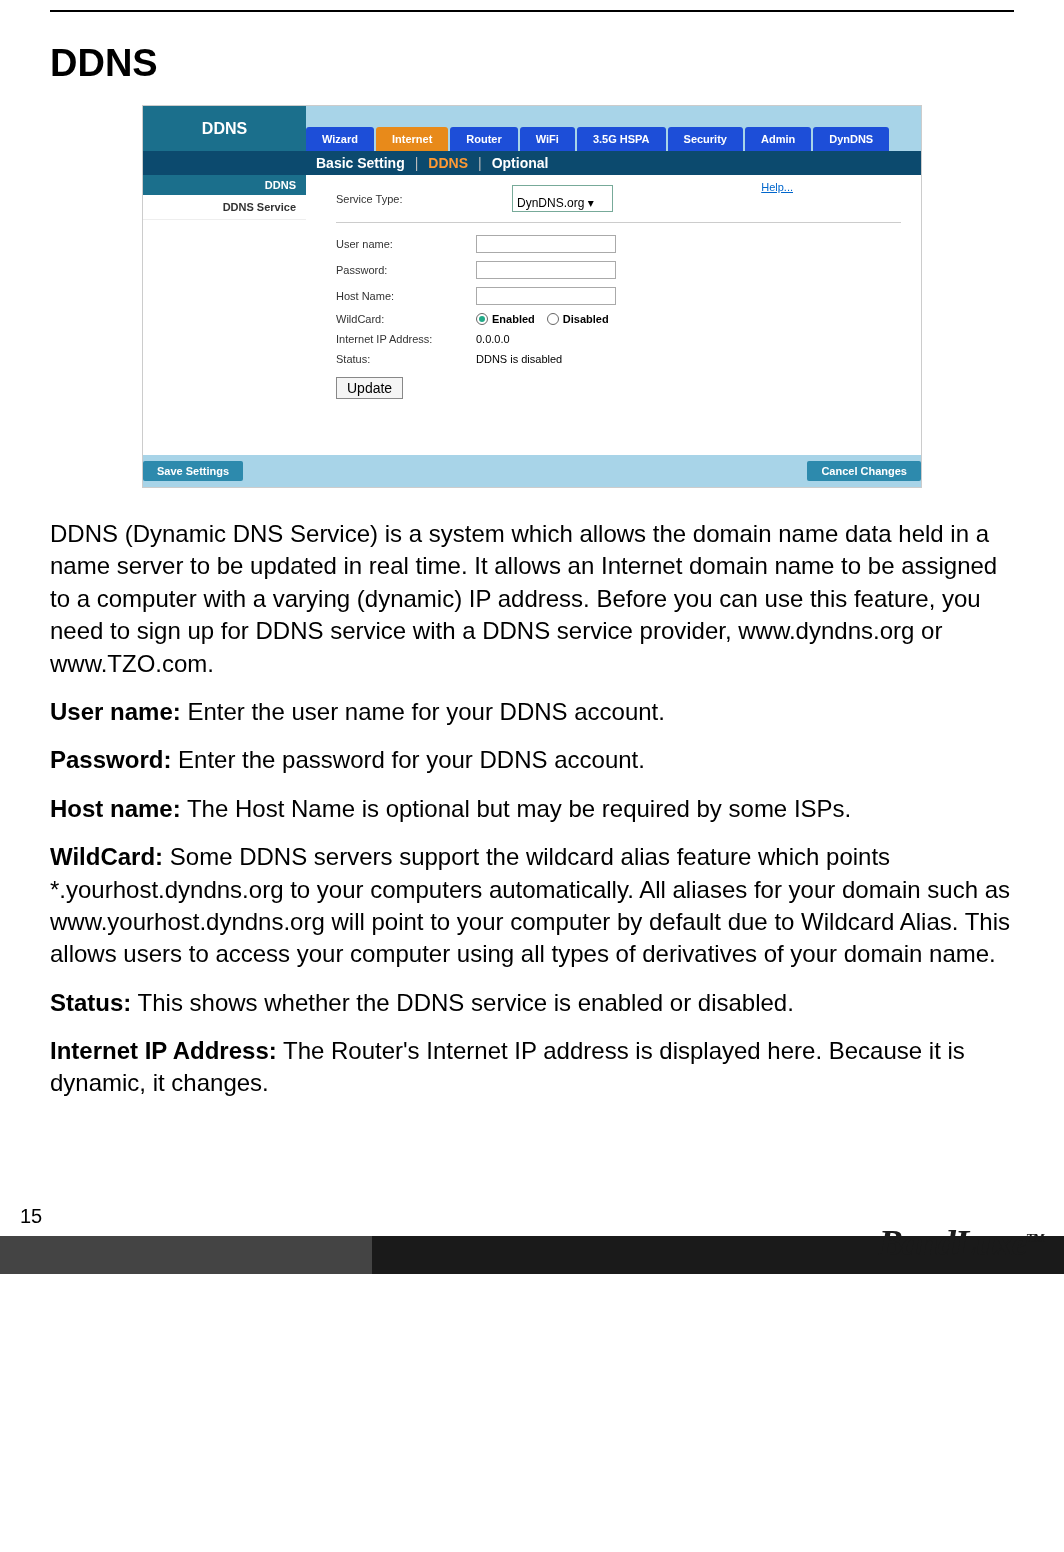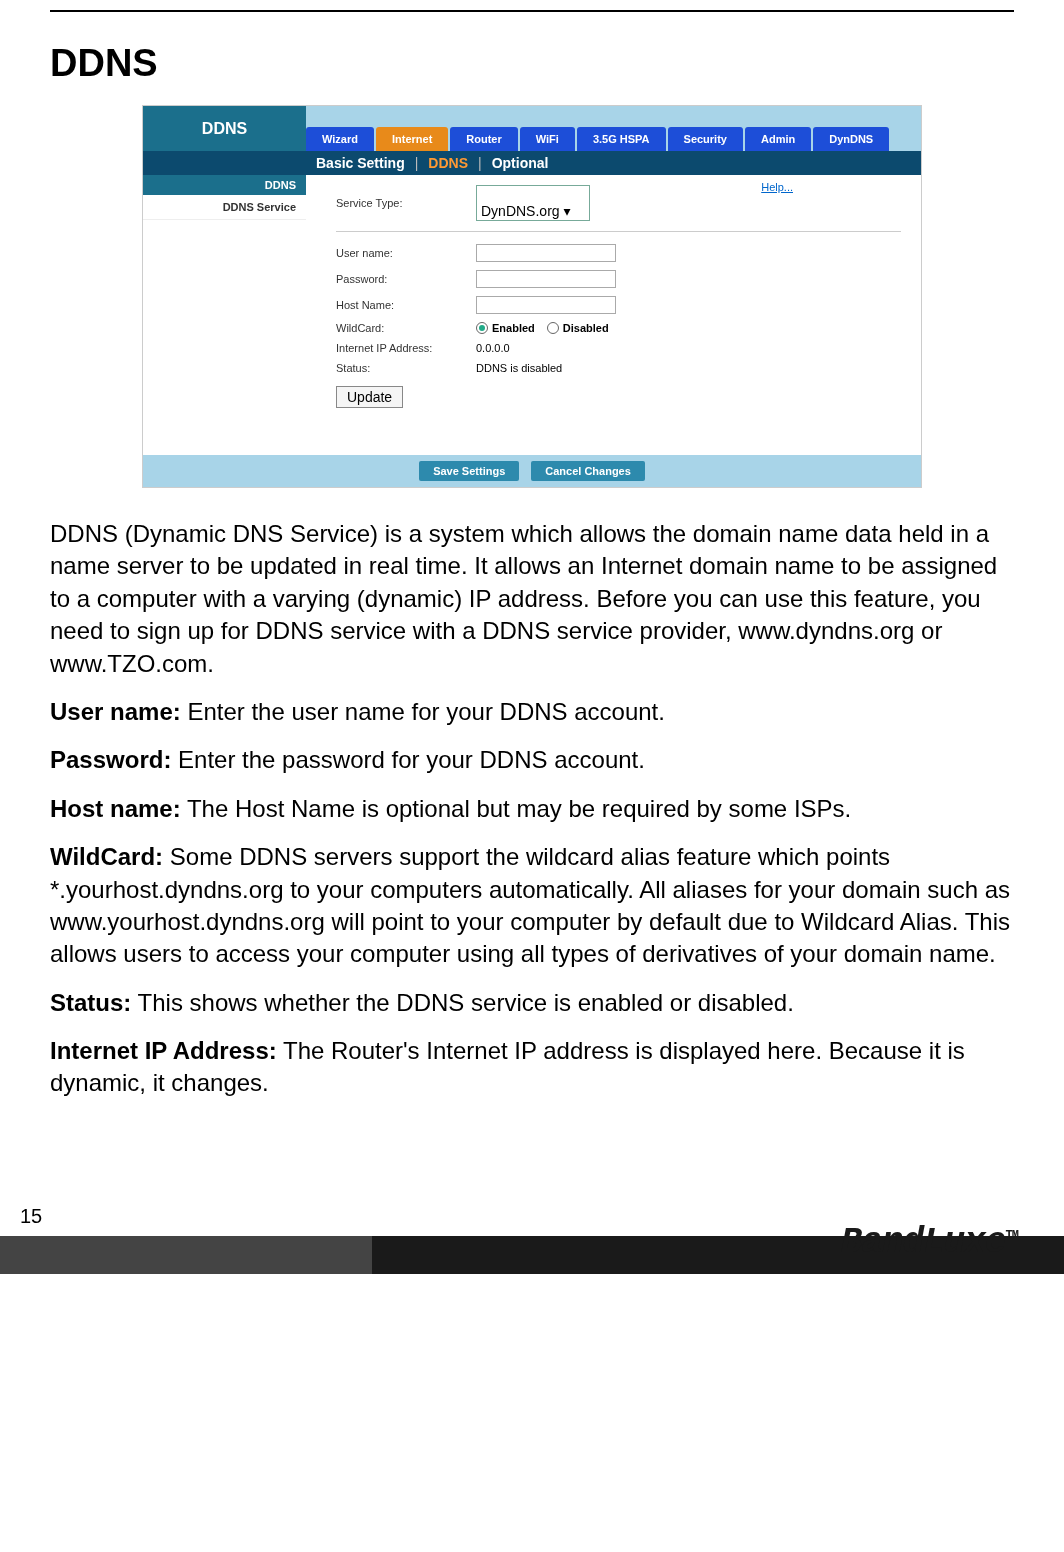--- a/index.html
+++ b/index.html
@@ -46,54 +46,54 @@
       text-align: right; padding: 4px 10px;
     }
     .ss-side-item {
       font-size: 11px; font-weight: bold; text-align: right; padding: 6px 10px;
       color: #333; border-bottom: 1px solid #eee;
     }
     .ss-main { flex: 1; position: relative; padding: 10px 20px 0 30px; background: #fff; }
     .ss-help { position: absolute; right: 128px; top: 6px; color: #0066cc; font-size: 11px; text-decoration: underline; cursor: pointer; }
     .ss-field { display: flex; align-items: center; margin-bottom: 8px; font-size: 11px; }
     .ss-label { width: 140px; color: #333; }
-    .ss-select { border: 1px solid #7a9; background: #fff; font-size: 14px; padding: 17px 18px 1px 4px; }
+    .ss-select { border: 1px solid #7a9; background: #fff; font-size: 12px; padding: 10px 18px 1px 4px; margin-left: 36px; }
     .ss-input { border: 1px solid #aaa; width: 140px; height: 18px; background: #fff; }
     .ss-radio { display: inline-flex; align-items: center; margin-right: 12px; }
     .ss-radio-dot {
       width: 12px; height: 12px; border: 1px solid #666; border-radius: 50%;
       margin-right: 4px; display: inline-flex; align-items: center; justify-content: center;
     }
     .ss-radio-dot.sel::after { content: ""; width: 6px; height: 6px; background: #2a8; border-radius: 50%; }
     .ss-update-btn {
       display: inline-block; border: 1px solid #888; padding: 2px 10px;
       font-size: 14px; background: #f5f5f5; margin-top: 4px; cursor: pointer;
     }
     .ss-hr { border-top: 1px solid #ccc; margin: 10px 0 12px 0; }
     .ss-footer {
-      background: #a8d4e8; padding: 6px 0; display: flex; justify-content: center; gap: 12px;
+      background: #a8d4e8; padding: 6px 0; display: flex; justify-content: space-between; gap: 12px;
     }
     .ss-footer-btn {
       background: #2d8aad; color: #fff; font-size: 11px; font-weight: bold;
       padding: 4px 14px; border: none; cursor: pointer; border-radius: 2px;
     }
     .desc { font-size: 24px; line-height: 1.35; margin-bottom: 16px; }
     .desc strong { font-weight: bold; }
     .page-footer {
       position: relative; margin-top: 69px;
     }
     .page-number { font-size: 20px; padding-left: 20px; }
     .footer-bar {
       height: 38px; margin-top: 8px;
       background: linear-gradient(to right, #444 0%, #444 35%, #1a1a1a 35%, #1a1a1a 100%);
       position: relative;
     }
     .footer-logo {
-      position: absolute; right: 46px; top: -14px;
-      font-family: Liberation Mono, monospace;
+      position: absolute; right: 20px; top: -14px;
+      font-family: Liberation Serif, serif;
       font-weight: 900; font-style: italic; font-size: 36px;
       color: #1a1a1a; letter-spacing: -1px; text-align: center;
     }
     .footer-logo .tm { font-size: 12px; vertical-align: super; font-style: normal; }
   </style>
 </head>
 <body>
 
 <div class="top-line"></div>
 

